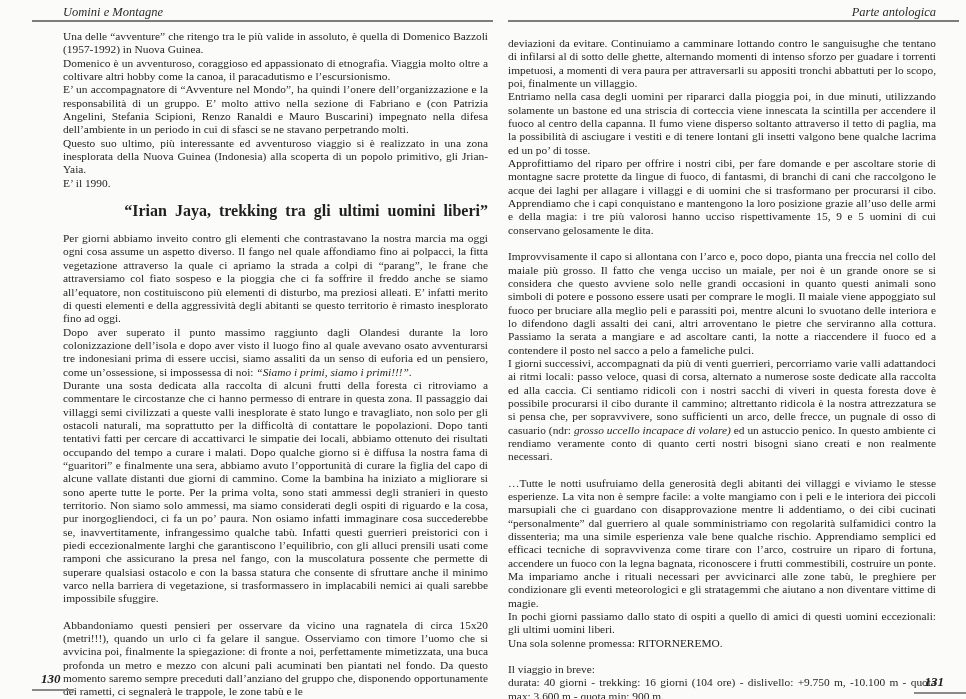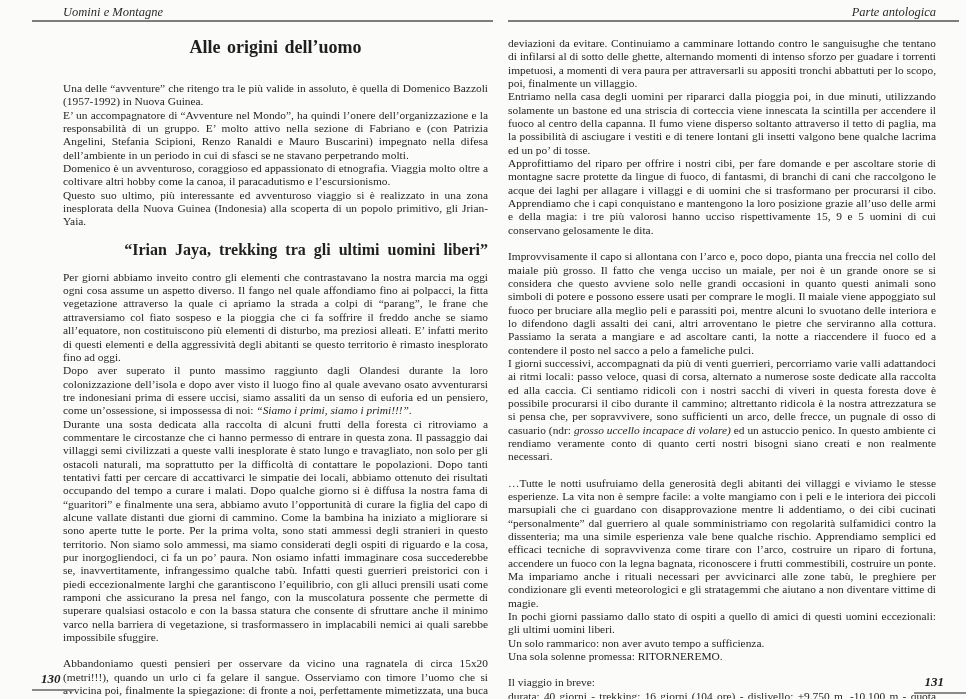--- a/index.html
+++ b/index.html
@@ -97,27 +97,27 @@
 </head>
 <body>
 
 <div class="spread">
 
   <div class="page page-left">
     <div class="running-head rh-left">Uomini e Montagne</div>
     <div class="head-rule hr-left"></div>
 
     <div class="content content-left">
-      <div class="book-title">Alle origini dell’uomo</div>
 
       <div>
           <p class="para"><span>Una delle “avventure” che ritengo tra le più valide in assoluto, è quella di Domenico Bazzoli (1957-1992) in Nuova Guinea.</span></p>
+          <p class="para"><span>Domenico è un avventuroso, coraggioso ed appassionato di etnografia. Viaggia molto oltre a coltivare altri hobby come la canoa, il paracadutismo e l’escursionismo.</span></p>
           <p class="para"><span>E’ un accompagnatore di “Avventure nel Mondo”, ha quindi l’onere dell’organizzazione e la responsabilità di un gruppo. E’ molto attivo nella sezione di Fabriano e (con Patrizia Angelini, Stefania Scipioni, Renzo Ranaldi e Mauro Buscarini) impegnato nella difesa dell’ambiente in un periodo in cui di sfasci se ne stavano perpetrando molti.</span></p>
-          <p class="para"><span>Domenico è un avventuroso, coraggioso ed appassionato di etnografia. Viaggia molto oltre a coltivare altri hobby come la canoa, il paracadutismo e l’escursionismo.</span></p>
           <p class="para"><span>Questo suo ultimo, più interessante ed avventuroso viaggio si è realizzato in una zona inesplorata della Nuova Guinea (Indonesia) alla scoperta di un popolo primitivo, gli Jrian-Yaia.</span></p>
+          <p class="para"><span>E’ il 1990.</span></p>
         </div>
 
       <div class="chapter-subtitle">“Irian Jaya, trekking tra gli ultimi uomini liberi”</div>
 
       <div>
           <p class="para"><span>Per giorni abbiamo inveito contro gli elementi che contrastavano la nostra marcia ma oggi ogni cosa assume un aspetto diverso. Il fango nel quale affondiamo fino ai polpacci, la fitta vegetazione attraverso la quale ci apriamo la strada a colpi di “parang”, le frane che attraversiamo col fiato sospeso e la pioggia che ci fa soffrire il freddo anche se siamo all’equatore, non costituiscono più elementi di disturbo, ma preziosi alleati. E’ infatti merito di questi elementi e della aggressività degli abitanti se questo territorio è rimasto inesplorato fino ad oggi.</span></p>
           <p class="para"><span>Dopo aver superato il punto massimo raggiunto dagli Olandesi durante la loro colonizzazione dell’isola e dopo aver visto il luogo fino al quale avevano osato avventurarsi tre indonesiani prima di essere uccisi, siamo assaliti da un senso di euforia ed un pensiero, come un’ossessione, si impossessa di noi: </span><span class="it">“Siamo i primi, siamo i primi!!!”</span><span>.</span></p>
           <p class="para"><span>Durante una sosta dedicata alla raccolta di alcuni frutti della foresta ci ritroviamo a commentare le circostanze che ci hanno permesso di entrare in questa zona. Il passaggio dai villaggi semi civilizzati a queste valli inesplorate è stato lungo e travagliato, non solo per gli ostacoli naturali, ma soprattutto per la difficoltà di contattare le popolazioni. Dopo tanti tentativi fatti per cercare di accattivarci le simpatie dei locali, abbiamo ottenuto dei risultati occupando del tempo a curare i malati. Dopo qualche giorno si è diffusa la nostra fama di “guaritori” e finalmente una sera, abbiamo avuto l’opportunità di curare la figlia del capo di alcune vallate distanti due giorni di cammino. Come la bambina ha iniziato a migliorare si sono aperte tutte le porte. Per la prima volta, sono stati ammessi degli stranieri in questo territorio. Non siamo solo ammessi, ma siamo considerati degli ospiti di riguardo e la cosa, pur inorgogliendoci, ci fa un po’ paura. Non osiamo infatti immaginare cosa succederebbe se, inavvertitamente, infrangessimo qualche tabù. Infatti questi guerrieri preistorici con i piedi eccezionalmente larghi che garantiscono l’equilibrio, con gli alluci prensili usati come ramponi che assicurano la presa nel fango, con la muscolatura possente che permette di superare qualsiasi ostacolo e con la bassa statura che consente di sfruttare anche il minimo varco nella barriera di vegetazione, si trasformassero in implacabili nemici ai quali sarebbe impossibile sfuggire.</span></p>
           <p class="para gap"><span>Abbandoniamo questi pensieri per osservare da vicino una ragnatela di circa 15x20 (metri!!!), quando un urlo ci fa gelare il sangue. Osserviamo con timore l’uomo che si avvicina poi, finalmente la spiegazione: di fronte a noi, perfettamente mimetizzata, una buca profonda un metro e mezzo con alcuni pali acuminati ben piantati nel fondo. Da questo momento saremo sempre preceduti dall’anziano del gruppo che, disponendo opportunamente dei rametti, ci segnalerà le trappole, le zone tabù e le</span></p>
         </div>
@@ -133,21 +133,20 @@
 
     <div class="content content-right">
       <div>
           <p class="para"><span>deviazioni da evitare. Continuiamo a camminare lottando contro le sanguisughe che tentano di infilarsi al di sotto delle ghette, alternando momenti di intenso sforzo per guadare i torrenti impetuosi, a momenti di vera paura per attraversarli su appositi tronchi abbattuti per lo scopo, poi, finalmente un villaggio.</span></p>
           <p class="para"><span>Entriamo nella casa degli uomini per ripararci dalla pioggia poi, in due minuti, utilizzando solamente un bastone ed una striscia di corteccia viene innescata la scintilla per accendere il fuoco al centro della capanna. Il fumo viene disperso soltanto attraverso il tetto di paglia, ma la possibilità di asciugare i vestiti e di tenere lontani gli insetti valgono bene qualche lacrima ed un po’ di tosse.</span></p>
           <p class="para"><span>Approfittiamo del riparo per offrire i nostri cibi, per fare domande e per ascoltare storie di montagne sacre protette da lingue di fuoco, di fantasmi, di branchi di cani che raccolgono le acque dei laghi per allagare i villaggi e di uomini che si trasformano per procurarsi il cibo. Apprendiamo che i capi conquistano e mantengono la loro posizione grazie all’uso delle armi e della magia: i tre più valorosi hanno ucciso rispettivamente 15, 9 e 5 uomini di cui conservano gelosamente le dita.</span></p>
           <p class="para gap"><span>Improvvisamente il capo si allontana con l’arco e, poco dopo, pianta una freccia nel collo del maiale più grosso. Il fatto che venga ucciso un maiale, per noi è un grande onore se si considera che questo avviene solo nelle grandi occasioni in quanto questi animali sono simboli di potere e possono essere usati per comprare le mogli. Il maiale viene appoggiato sul fuoco per bruciare alla meglio peli e parassiti poi, mentre alcuni lo svuotano delle interiora e lo difendono dagli assalti dei cani, altri arroventano le pietre che serviranno alla cottura. Passiamo la serata a mangiare e ad ascoltare canti, la notte a riaccendere il fuoco ed a contendere il posto nel sacco a pelo a fameliche pulci.</span></p>
           <p class="para"><span>I giorni successivi, accompagnati da più di venti guerrieri, percorriamo varie valli adattandoci ai ritmi locali: passo veloce, quasi di corsa, alternato a numerose soste dedicate alla raccolta ed alla caccia. Ci sentiamo ridicoli con i nostri sacchi di viveri in questa foresta dove è possibile procurarsi il cibo durante il cammino; altrettanto ridicola è la nostra attrezzatura se si pensa che, per sopravvivere, sono sufficienti un arco, delle frecce, un pugnale di osso di casuario (ndr: </span><span class="it">grosso uccello incapace di volare)</span><span> ed un astuccio penico. In questo ambiente ci rendiamo veramente conto di quanto certi nostri bisogni siano creati e non realmente necessari.</span></p>
           <p class="para gap"><span>…Tutte le notti usufruiamo della generosità degli abitanti dei villaggi e viviamo le stesse esperienze. La vita non è sempre facile: a volte mangiamo con i peli e le interiora dei piccoli marsupiali che ci guardano con disapprovazione mentre li addentiamo, o dei cibi cucinati “personalmente” dal guerriero al quale somministriamo con regolarità sulfamidici contro la dissenteria; ma una simile esperienza vale bene qualche rischio. Apprendiamo semplici ed efficaci tecniche di sopravvivenza come tirare con l’arco, costruire un riparo di fortuna, accendere un fuoco con la legna bagnata, riconoscere i frutti commestibili, costruire un ponte. Ma impariamo anche i rituali necessari per avvicinarci alle zone tabù, le preghiere per condizionare gli eventi meteorologici e gli stratagemmi che aiutano a non diventare vittime di magie.</span></p>
           <p class="para"><span>In pochi giorni passiamo dallo stato di ospiti a quello di amici di questi uomini eccezionali: gli ultimi uomini liberi.</span></p>
-          <p class="para"><span>Un solo rammarico: non aver avuto tempo a sufficienza.</span></p>
           <p class="para"><span>Una sola solenne promessa: RITORNEREMO.</span></p>
           <p class="para gap"><span>Il viaggio in breve:</span></p>
           <p class="para"><span>durata: 40 giorni - trekking: 16 giorni (104 ore) - dislivello: +9.750 m, -10.100 m - quota max: 3.600 m - quota min: 900 m.</span></p>
         </div>
 
     </div>
 
     <div class="page-number pn-right">131</div>
     <div class="page-number-rule pnr-right"></div>
   </div>

